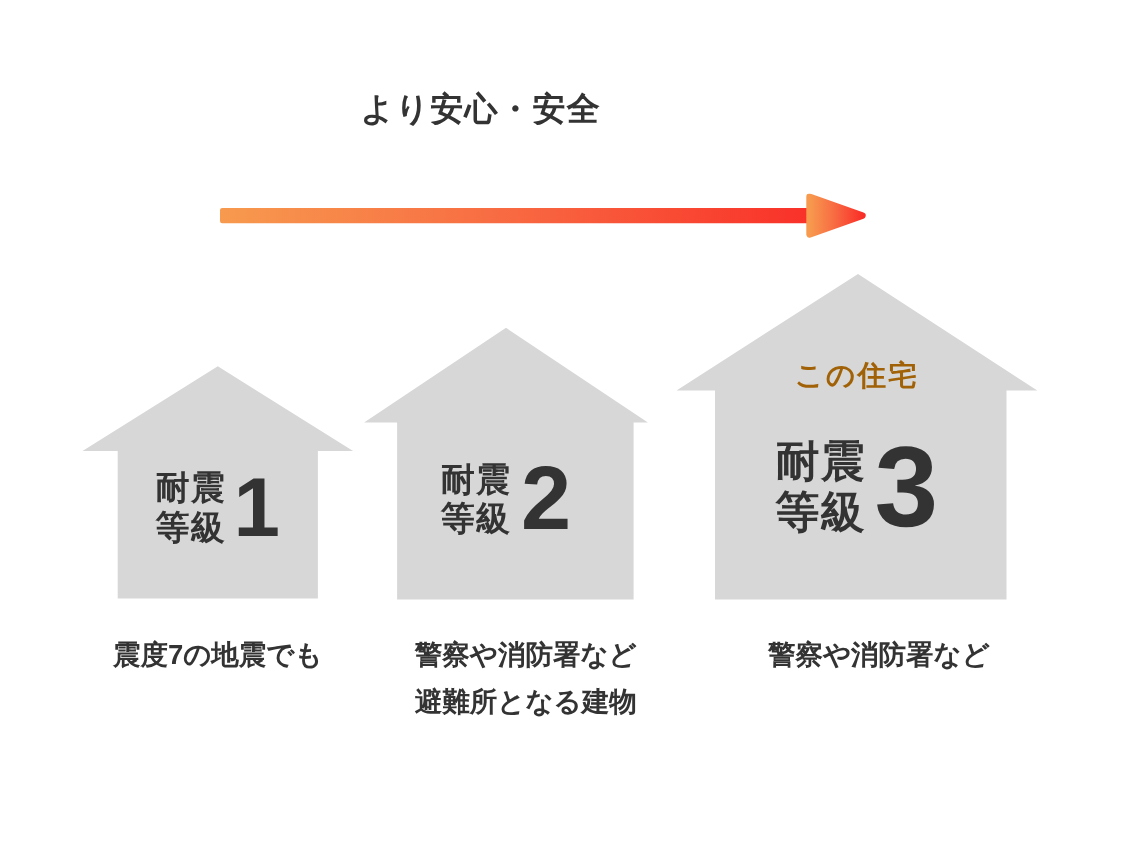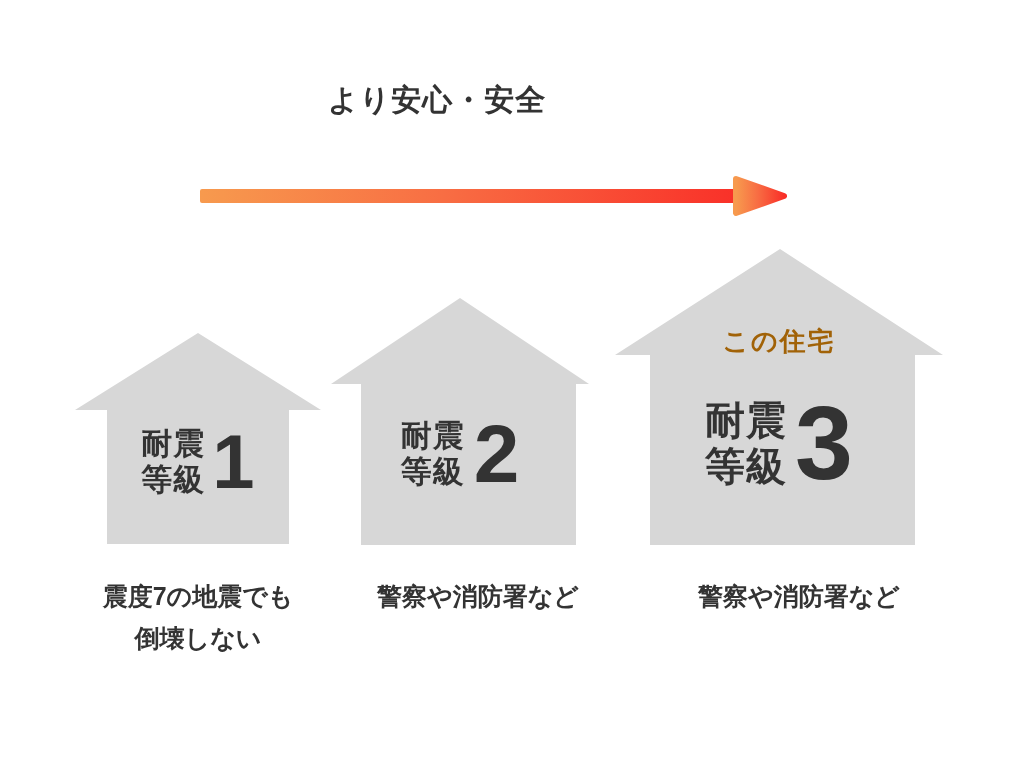--- a/index.html
+++ b/index.html
@@ -179,22 +179,22 @@
       <span class="grade-words">
         <span>耐震</span>
         <span>等級</span>
       </span>
       <span class="grade-num">3</span>
     </div>
   </div>
 
   <div class="caption" id="caption-1">
     <span>震度7の地震でも</span>
-    <span>倒壊しない</span>
   </div>
   <div class="caption" id="caption-2">
     <span>警察や消防署など</span>
+    <span>避難所となる建物</span>
   </div>
   <div class="caption" id="caption-3">
     <span>警察や消防署など</span>
   </div>
 
 </div>
 
 </body></html>

